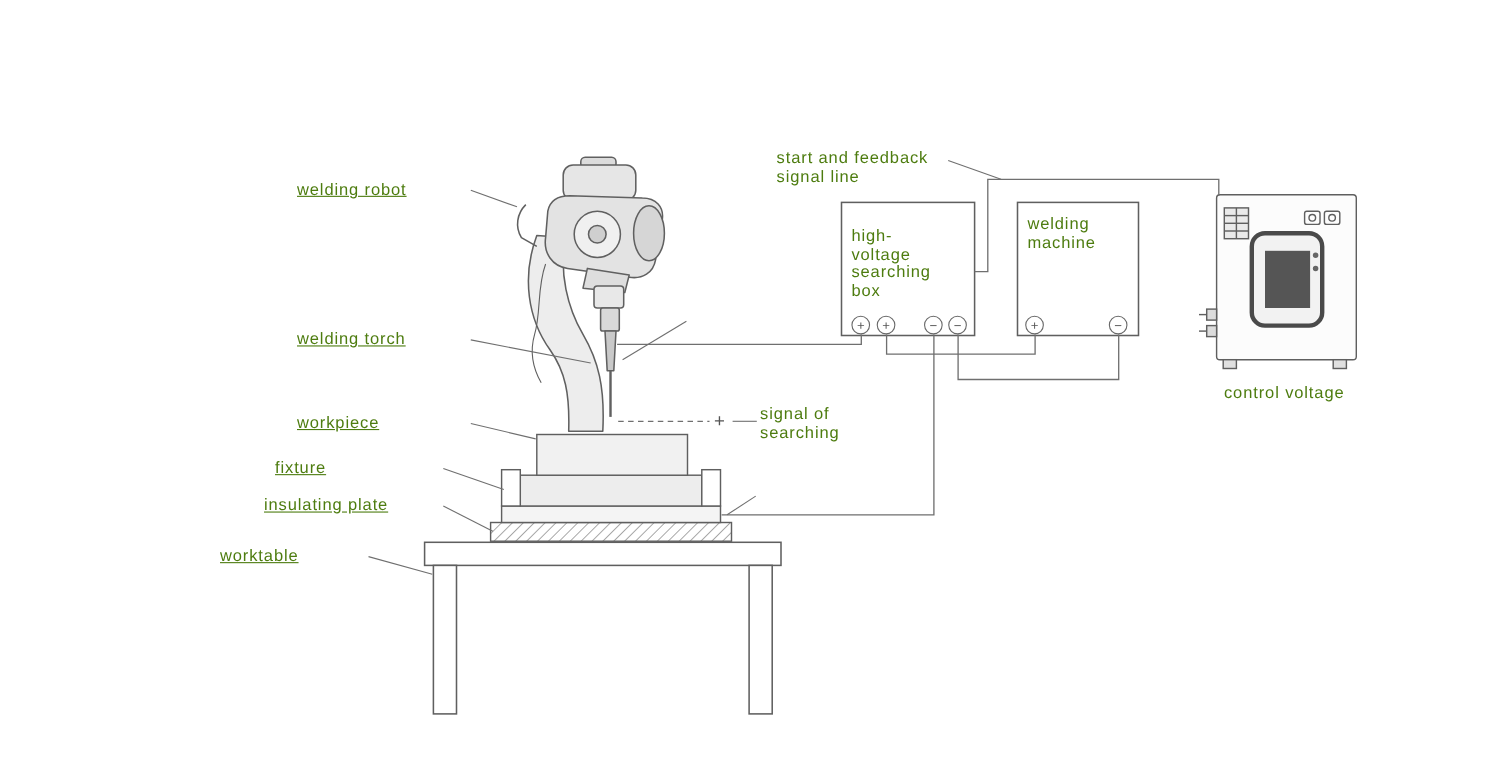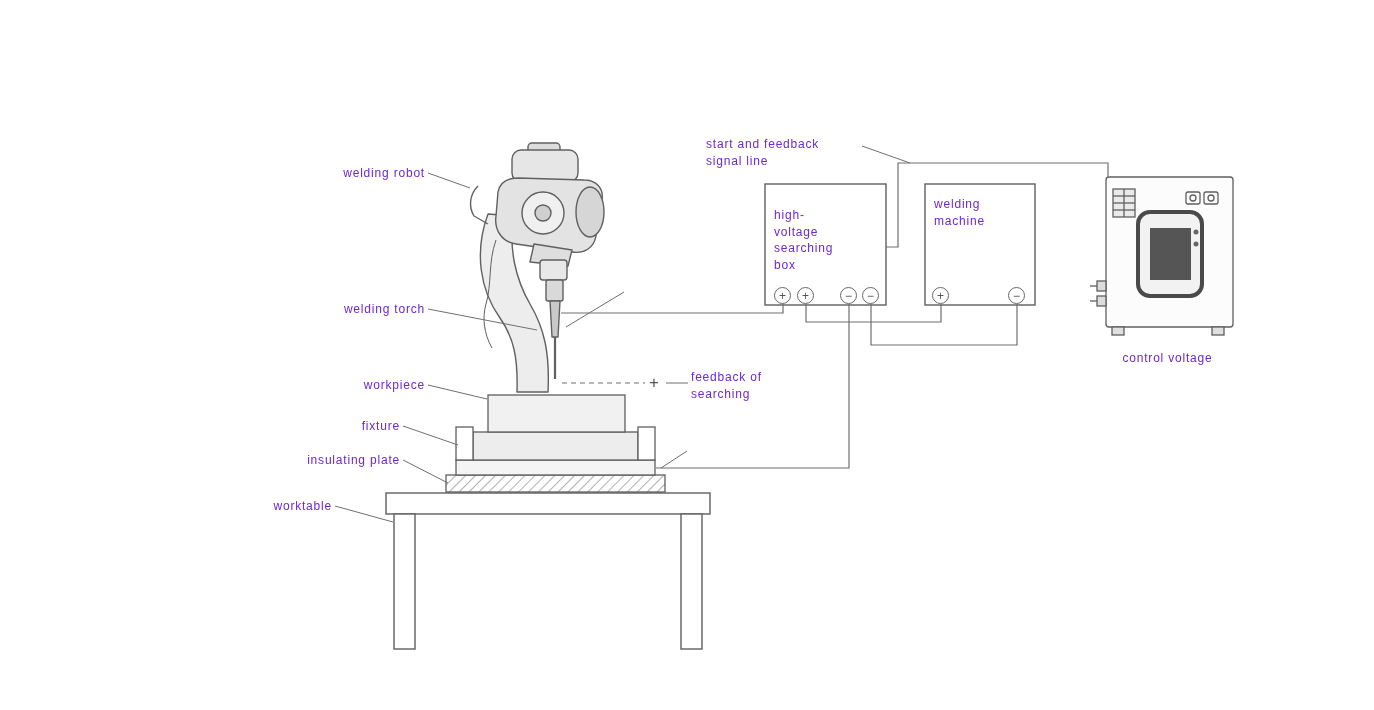--- a/index.html
+++ b/index.html
@@ -8,27 +8,27 @@
     position: relative;
     width: 1374px;
     height: 710px;
     background: #ffffff;
     overflow: hidden;
     font-family: "Liberation Sans", sans-serif;
   }
   svg.art { position: absolute; left: 0; top: 0; }
   .label {
     position: absolute;
-    font-size: 12px;
+    font-size: 15px;
     line-height: 16.5px;
     letter-spacing: 0.8px;
-    color: #6d28d9;
+    color: #4d7c0f;
     white-space: nowrap;
   }
-  .label.right { text-align: right; }
+  .label.right { text-align: left; text-decoration: underline; }
   .label.center { text-align: center; }
   .terminal {
     position: absolute;
     width: 17px;
     height: 17px;
     border: 1.4px solid #686868;
     border-radius: 50%;
     display: flex;
     align-items: center;
     justify-content: center;
@@ -156,21 +156,21 @@
   <div class="label right" style="left:270px; top:377px; width:155px;">workpiece</div>
 
   <div class="label right" style="left:250px; top:418px; width:150px;">fixture</div>
 
   <div class="label right" style="left:240px; top:452px; width:160px;">insulating plate</div>
 
   <div class="label right" style="left:200px; top:498px; width:132px;">worktable</div>
 
 
   <div class="label" style="left:691px; top:369px;">
-    <div>feedback of</div>
+    <div>signal of</div>
     <div>searching</div>
   </div>
 
 
   <div class="label" style="left:706px; top:136px;">
     <div>start and feedback</div>
     <div>signal line</div>
   </div>
 
   <div class="label" style="left:774px; top:192px;margin-top:15px;">

